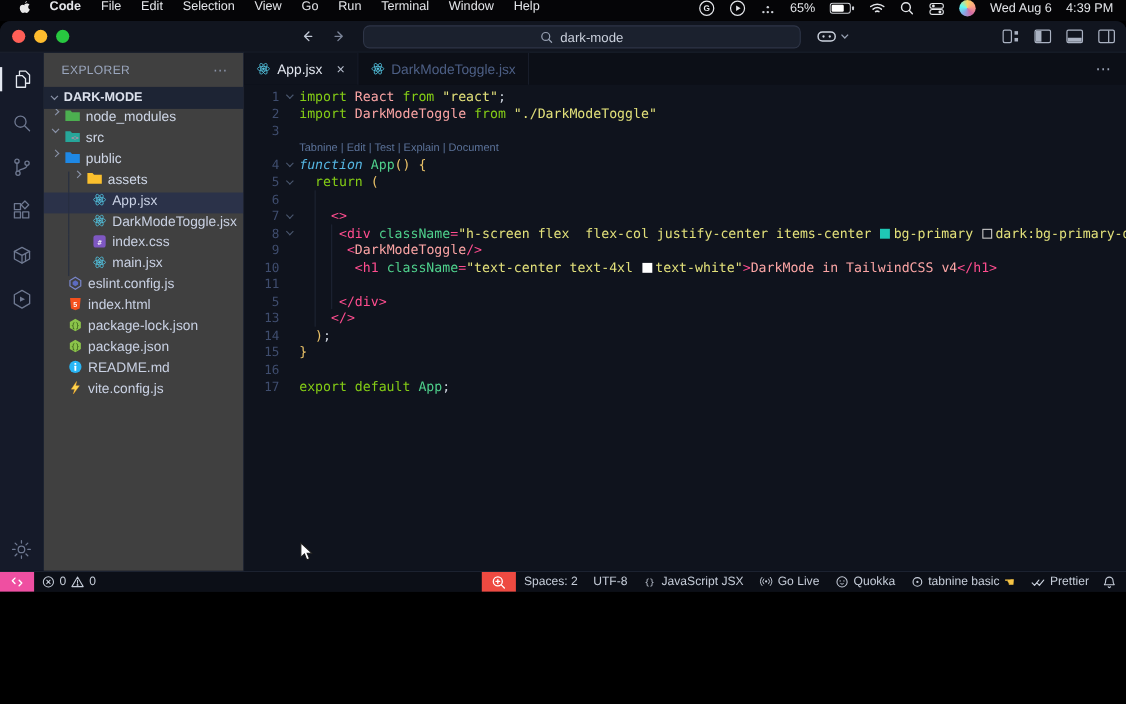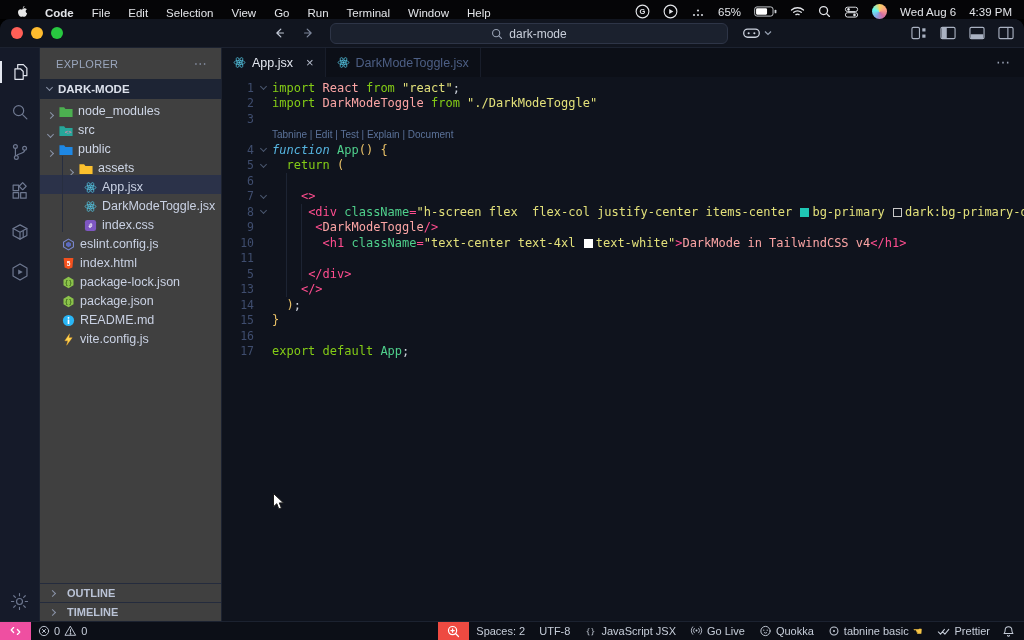--- a/index.html
+++ b/index.html
@@ -1,30 +1,30 @@
 <!DOCTYPE html>
 <html><head>
 <meta charset="utf-8">
 <style>
 *{margin:0;padding:0;box-sizing:border-box}
 html,body{width:1024px;height:640px;overflow:hidden;background:#000;font-family:"Liberation Sans",sans-serif;-webkit-font-smoothing:antialiased}
 .ic{display:inline-flex;align-items:center;justify-content:center;line-height:0;flex:none}
 
 
-.menubar{height:19px;background:#050507;display:flex;align-items:flex-end;color:#e3e5e9;font-size:11.5px;padding:0 12px 0 8px}
+.menubar{height:19px;background:#050507;display:flex;align-items:flex-start;color:#e3e5e9;font-size:11.5px;padding:0 12px 0 8px}
 .apple{padding:0 8px}
 .mb-item{padding:0 9px;white-space:nowrap}
 .mb-app{font-weight:bold}
 .mb-left{display:flex;align-items:center}
 .mb-right{margin-left:auto;display:flex;align-items:center;gap:13px}
 .mb-right .txt{font-size:11.5px}
 .avatar{width:15px;height:15px;border-radius:50%;background:conic-gradient(#f6d365,#fda085,#d16ba5,#86a8e7,#5ffbf1,#f6d365)}
 
 
-.window{position:absolute;top:19px;left:0;width:1024px;height:621px;background:#0f131d;border-radius:10px 10px 0 0;overflow:hidden;display:flex;flex-direction:column}
+.window{position:absolute;top:19px;left:0;width:1024px;height:519px;background:#0f131d;border-radius:10px 10px 0 0;overflow:hidden;display:flex;flex-direction:column}
 .titlebar{height:29px;background:#11151f;border-bottom:1px solid #1c2230;position:relative;display:flex;align-items:center;flex:none}
 .tl{display:flex;gap:8px;padding-left:11px}
 .tl span{width:12px;height:12px;border-radius:50%}
 .tl .r{background:#ff5f57}.tl .y{background:#febc2e}.tl .g{background:#28c840}
 .navarrows{position:absolute;left:272px;display:flex;gap:14px;align-items:center}
 .searchbox{position:absolute;left:330px;top:4px;width:398px;height:21px;background:#1b212e;border:1px solid #2e3547;border-radius:6px;display:flex;align-items:center;justify-content:center;gap:6px;color:#c9cfdb;font-size:12px}
 .copilot{position:absolute;left:742px;top:6px;display:flex;align-items:center;gap:3px}
 .layouticons{position:absolute;right:10px;top:7px;display:flex;gap:13px;align-items:center}
 
 
@@ -33,21 +33,21 @@
 .act-icon{width:40px;height:40px;display:flex;align-items:center;justify-content:center;color:#6e7890;position:relative}
 .act-icon.active{color:#e3e7f0}
 .act-icon.active::before{content:'';position:absolute;left:0;top:9px;bottom:9px;width:2px;background:#e3e7f0}
 .act-spacer{flex:1}
 
 .sidebar{width:182px;background:#404040;border-right:1px solid #1c2230;display:flex;flex-direction:column;flex:none;color:#c3cbdd}
 .sb-header{height:31px;display:flex;align-items:center;padding:0 14px 0 16px;font-size:11px;letter-spacing:.3px;color:#9aa6bd}
 .sb-header .dots{margin-left:auto;font-size:13px;color:#8a93a8}
 .proj-row{height:20px;display:flex;align-items:center;padding-left:5px;font-weight:bold;font-size:11.5px;color:#dce1ec;background:#1d2434}
 .tree{flex:1;overflow:hidden;font-size:12.5px}
-.trow{height:19px;display:flex;align-items:flex-end;position:relative;white-space:nowrap}
+.trow{height:19px;display:flex;align-items:flex-start;position:relative;white-space:nowrap}
 .trow.selected{background:#2b3249}
 .trow .lbl{margin-left:5px;color:#c9d1e3}
 .trow.folder .lbl{color:#ced6e6}
 .trow.folder.d0{padding-left:6px}
 .trow.file.d0{padding-left:22px}
 .trow.folder.d1{padding-left:26px}
 .trow.file.d1{padding-left:44px}
 .trow.d1::before{content:'';position:absolute;left:22px;top:0;bottom:0;width:1px;background:#272e40}
 .tchev{width:5px;height:5px;border-right:1.3px solid #8a93a8;border-bottom:1.3px solid #8a93a8;transform:rotate(-45deg);margin:0 6px 0 2px;flex:none}
 .tchev.open{transform:rotate(45deg);margin-top:-3px}
@@ -384,20 +384,33 @@
           </div>
           <div class="trow file d1">
             <span class="ic">
               <svg width="13" height="13" viewBox="0 0 14 14">
                 <rect x="1" y="1" width="12" height="12" rx="2.5" fill="#7e57c2"></rect>
                 <text x="7" y="10" text-anchor="middle" font-size="7" fill="#fff" font-family="DejaVu Sans Mono,monospace">#</text>
               </svg>
             </span>
             <span class="lbl">index.css</span>
           </div>
+          <div class="trow file d1">
+            <span class="ic">
+              <svg width="13" height="13" viewBox="0 0 16 16">
+                <circle cx="8" cy="8" r="1.5" fill="#53c1de"></circle>
+                <g fill="none" stroke="#53c1de" stroke-width=".9">
+                  <ellipse cx="8" cy="8" rx="6.7" ry="2.6"></ellipse>
+                  <ellipse cx="8" cy="8" rx="6.7" ry="2.6" transform="rotate(60 8 8)"></ellipse>
+                  <ellipse cx="8" cy="8" rx="6.7" ry="2.6" transform="rotate(-60 8 8)"></ellipse>
+                </g>
+              </svg>
+            </span>
+            <span class="lbl">main.jsx</span>
+          </div>
           <div class="trow file d0">
             <span class="ic">
               <svg width="13" height="13" viewBox="0 0 14 14">
                 <path d="M7 1.2 12.3 4.3v5.4L7 12.8 1.7 9.7V4.3z" fill="none" stroke="#7986cb" stroke-width="1.2"></path>
                 <path d="M7 4.1 9.7 5.7v2.6L7 9.9 4.3 8.3V5.7z" fill="#5c6bc0"></path>
               </svg>
             </span>
             <span class="lbl">eslint.config.js</span>
           </div>
           <div class="trow file d0">
@@ -439,30 +452,20 @@
           </div>
           <div class="trow file d0">
             <span class="ic">
               <svg width="13" height="13" viewBox="0 0 14 14">
                 <path d="M8.2.8 3 8.4h3.3L5 13.2 11 5h-3.6z" fill="#ffd54f" stroke="#f9a825" stroke-width=".4"></path>
               </svg>
             </span>
             <span class="lbl">vite.config.js</span>
           </div>
         </div>
-      <div class="sb-bottom">
-        <div class="sb-sec">
-          <span class="tchev"></span>
-          <span style="margin-left:6px">OUTLINE</span>
-        </div>
-        <div class="sb-sec">
-          <span class="tchev"></span>
-          <span style="margin-left:6px">TIMELINE</span>
-        </div>
-      </div>
     </div>
 
     <div class="editorcol">
       <div class="tabbar" id="tabbar">
         <div class="tab active">
             <span class="ic">
               <svg width="13" height="13" viewBox="0 0 16 16">
                 <circle cx="8" cy="8" r="1.5" fill="#53c1de"></circle>
                 <g fill="none" stroke="#53c1de" stroke-width=".9">
                   <ellipse cx="8" cy="8" rx="6.7" ry="2.6"></ellipse>

